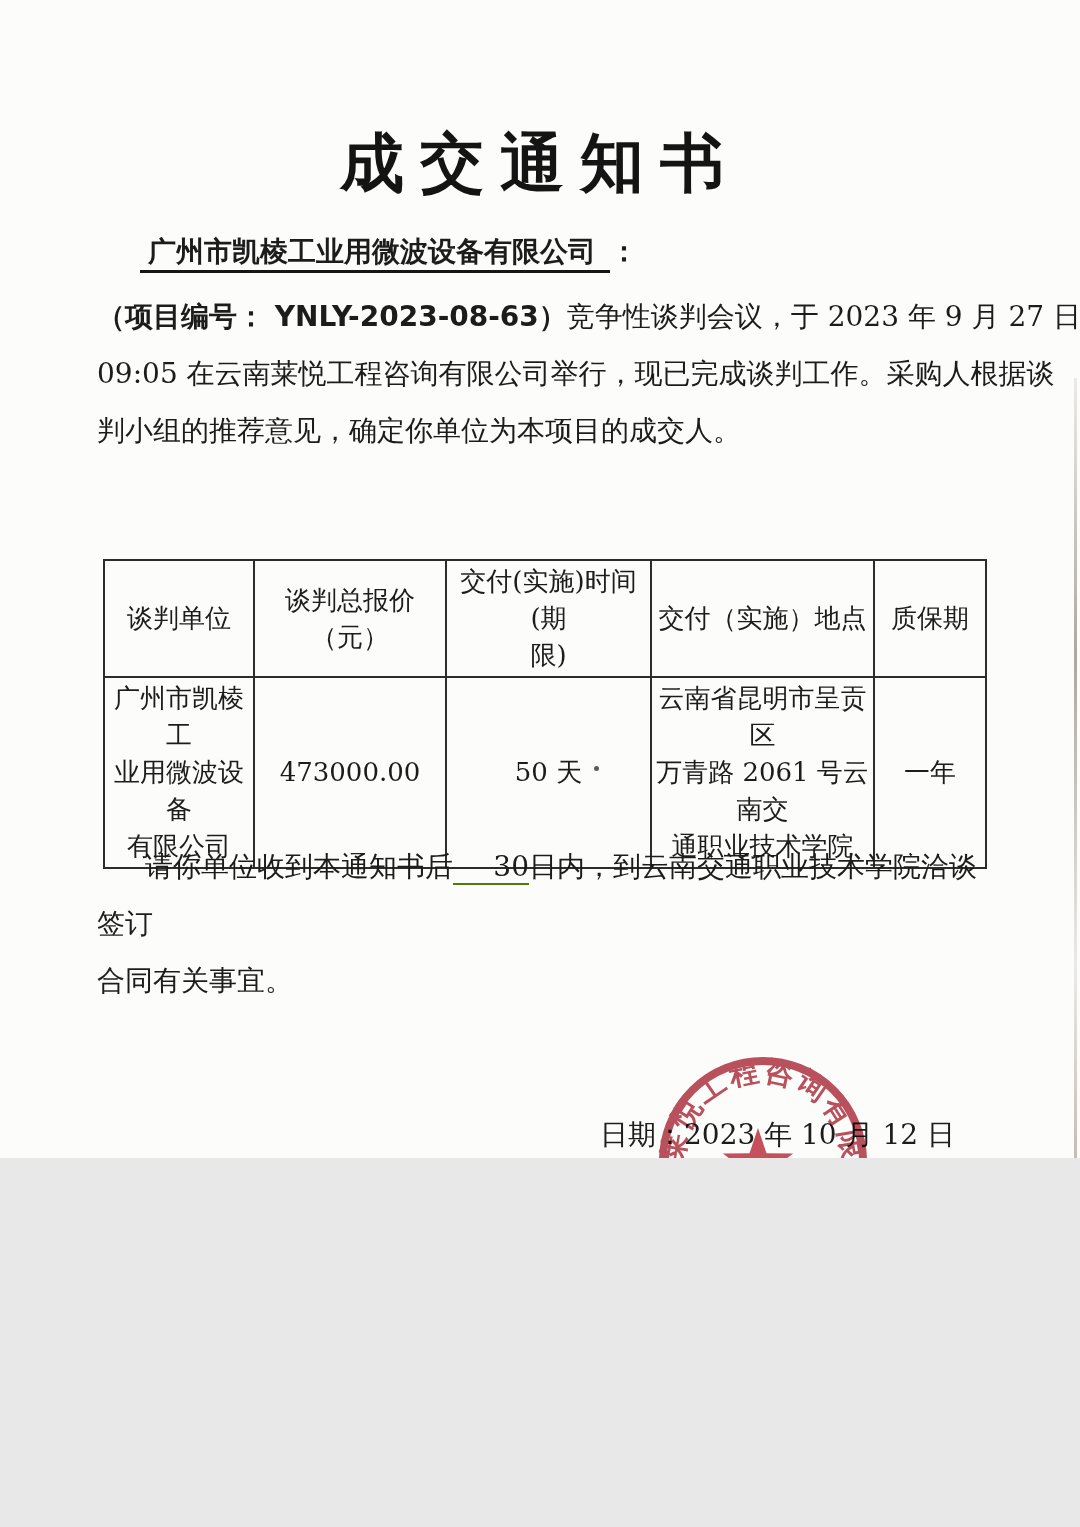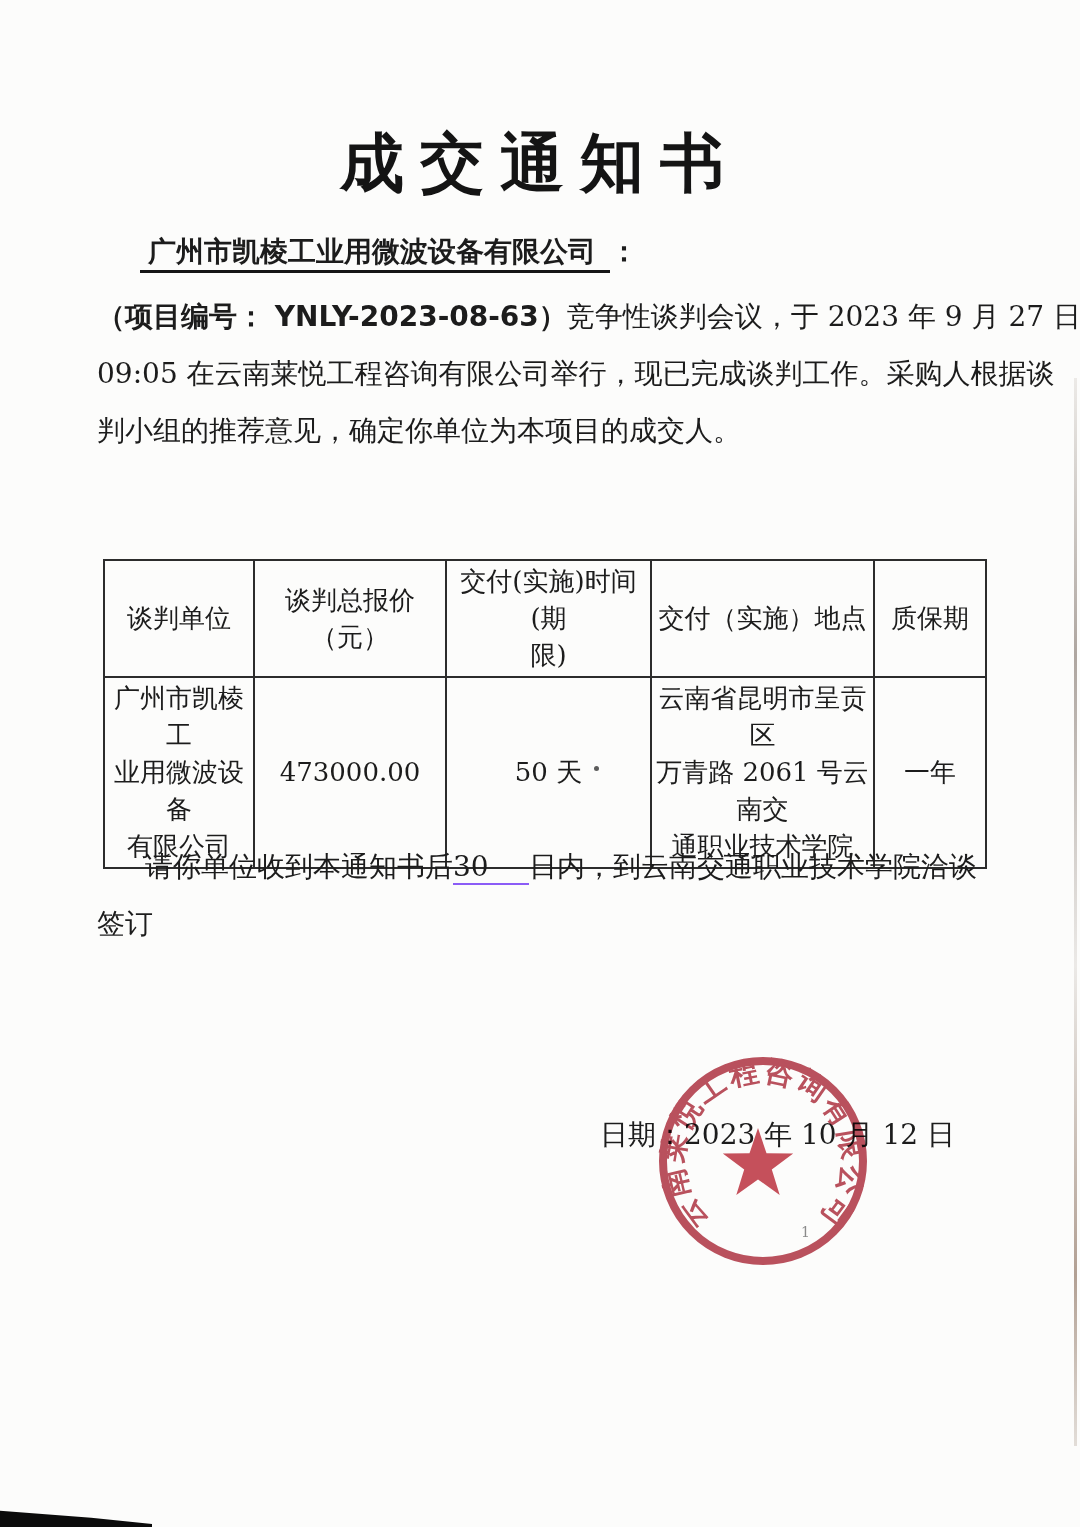--- a/index.html
+++ b/index.html
@@ -1,17 +1,17 @@
 <!DOCTYPE html>
 <html><head>
 <meta charset="utf-8">
 <style>
   html,body { margin:0; padding:0; background:#e8e8e8; }
   .page {
-    position:relative; width:1080px; height:1527px; margin:0 auto;
+    position:relative; width:1080px; height:1158px; margin:0 auto;
     background:#fcfcfb; overflow:hidden;
     font-family:"DejaVu Serif","Liberation Serif",serif;
     color:#1c1c1c;
   }
   .hei { font-family:"DejaVu Sans","Liberation Sans",sans-serif; }
 
   .doc-title {
     position:absolute; top:128px; left:0; width:100%;
     text-align:center; font-size:64px; font-weight:700;
     letter-spacing:16px; line-height:1.1; color:#141414;
@@ -42,22 +42,22 @@
   }
   tr.hrow { height:83px; }
   tr.drow { height:148px;border-radius:10px; }
   .cellline { display:block; }
 
   .notice {
     position:absolute; left:97px; top:838px; width:880px;
     font-size:28px; line-height:57px;
   }
   .blank-30 {
-    display:inline-block; width:76px; text-align:left;
-    border-bottom:2px solid #8b5cf6; line-height:32px;
+    display:inline-block; width:76px; text-align:right;
+    border-bottom:2px solid #4d7c0f; line-height:32px;
   }
   .signature { position:absolute; left:600px; top:1118px; font-size:28px; }
   .sig-line { line-height:34px; margin-bottom:18px; white-space:nowrap; }
 
   .stamp {
     position:absolute; left:648px; top:1046px; width:230px; height:230px;
     mix-blend-mode:multiply; opacity:0.88;
   }
   .page-num {
     position:absolute; left:801px; top:1224px; font-size:14px; color:#8a8a8a;
@@ -137,20 +137,21 @@
     </tr>
   </tbody>
     </table>
 
   <div class="stray-dot"></div>
 
   <div class="notice">
     <div>
       <span class="indent2" style="padding-left:48px">请你单位收到本通知书后</span><span class="blank-30">30</span><span>日内，到云南交通职业技术学院洽谈签订</span>
     </div>
+    <div>合同有关事宜。</div>
   </div>
 
   <div class="signature">
     <div class="sig-line">日期：2023 年 10 月 12 日</div>
   </div>
 
   <svg class="stamp" viewBox="0 0 230 230">
     <defs>
       <path id="sealArc" d="M 58.4 171.6 A 80 80 0 1 1 171.6 171.6" fill="none"></path>
     </defs>

